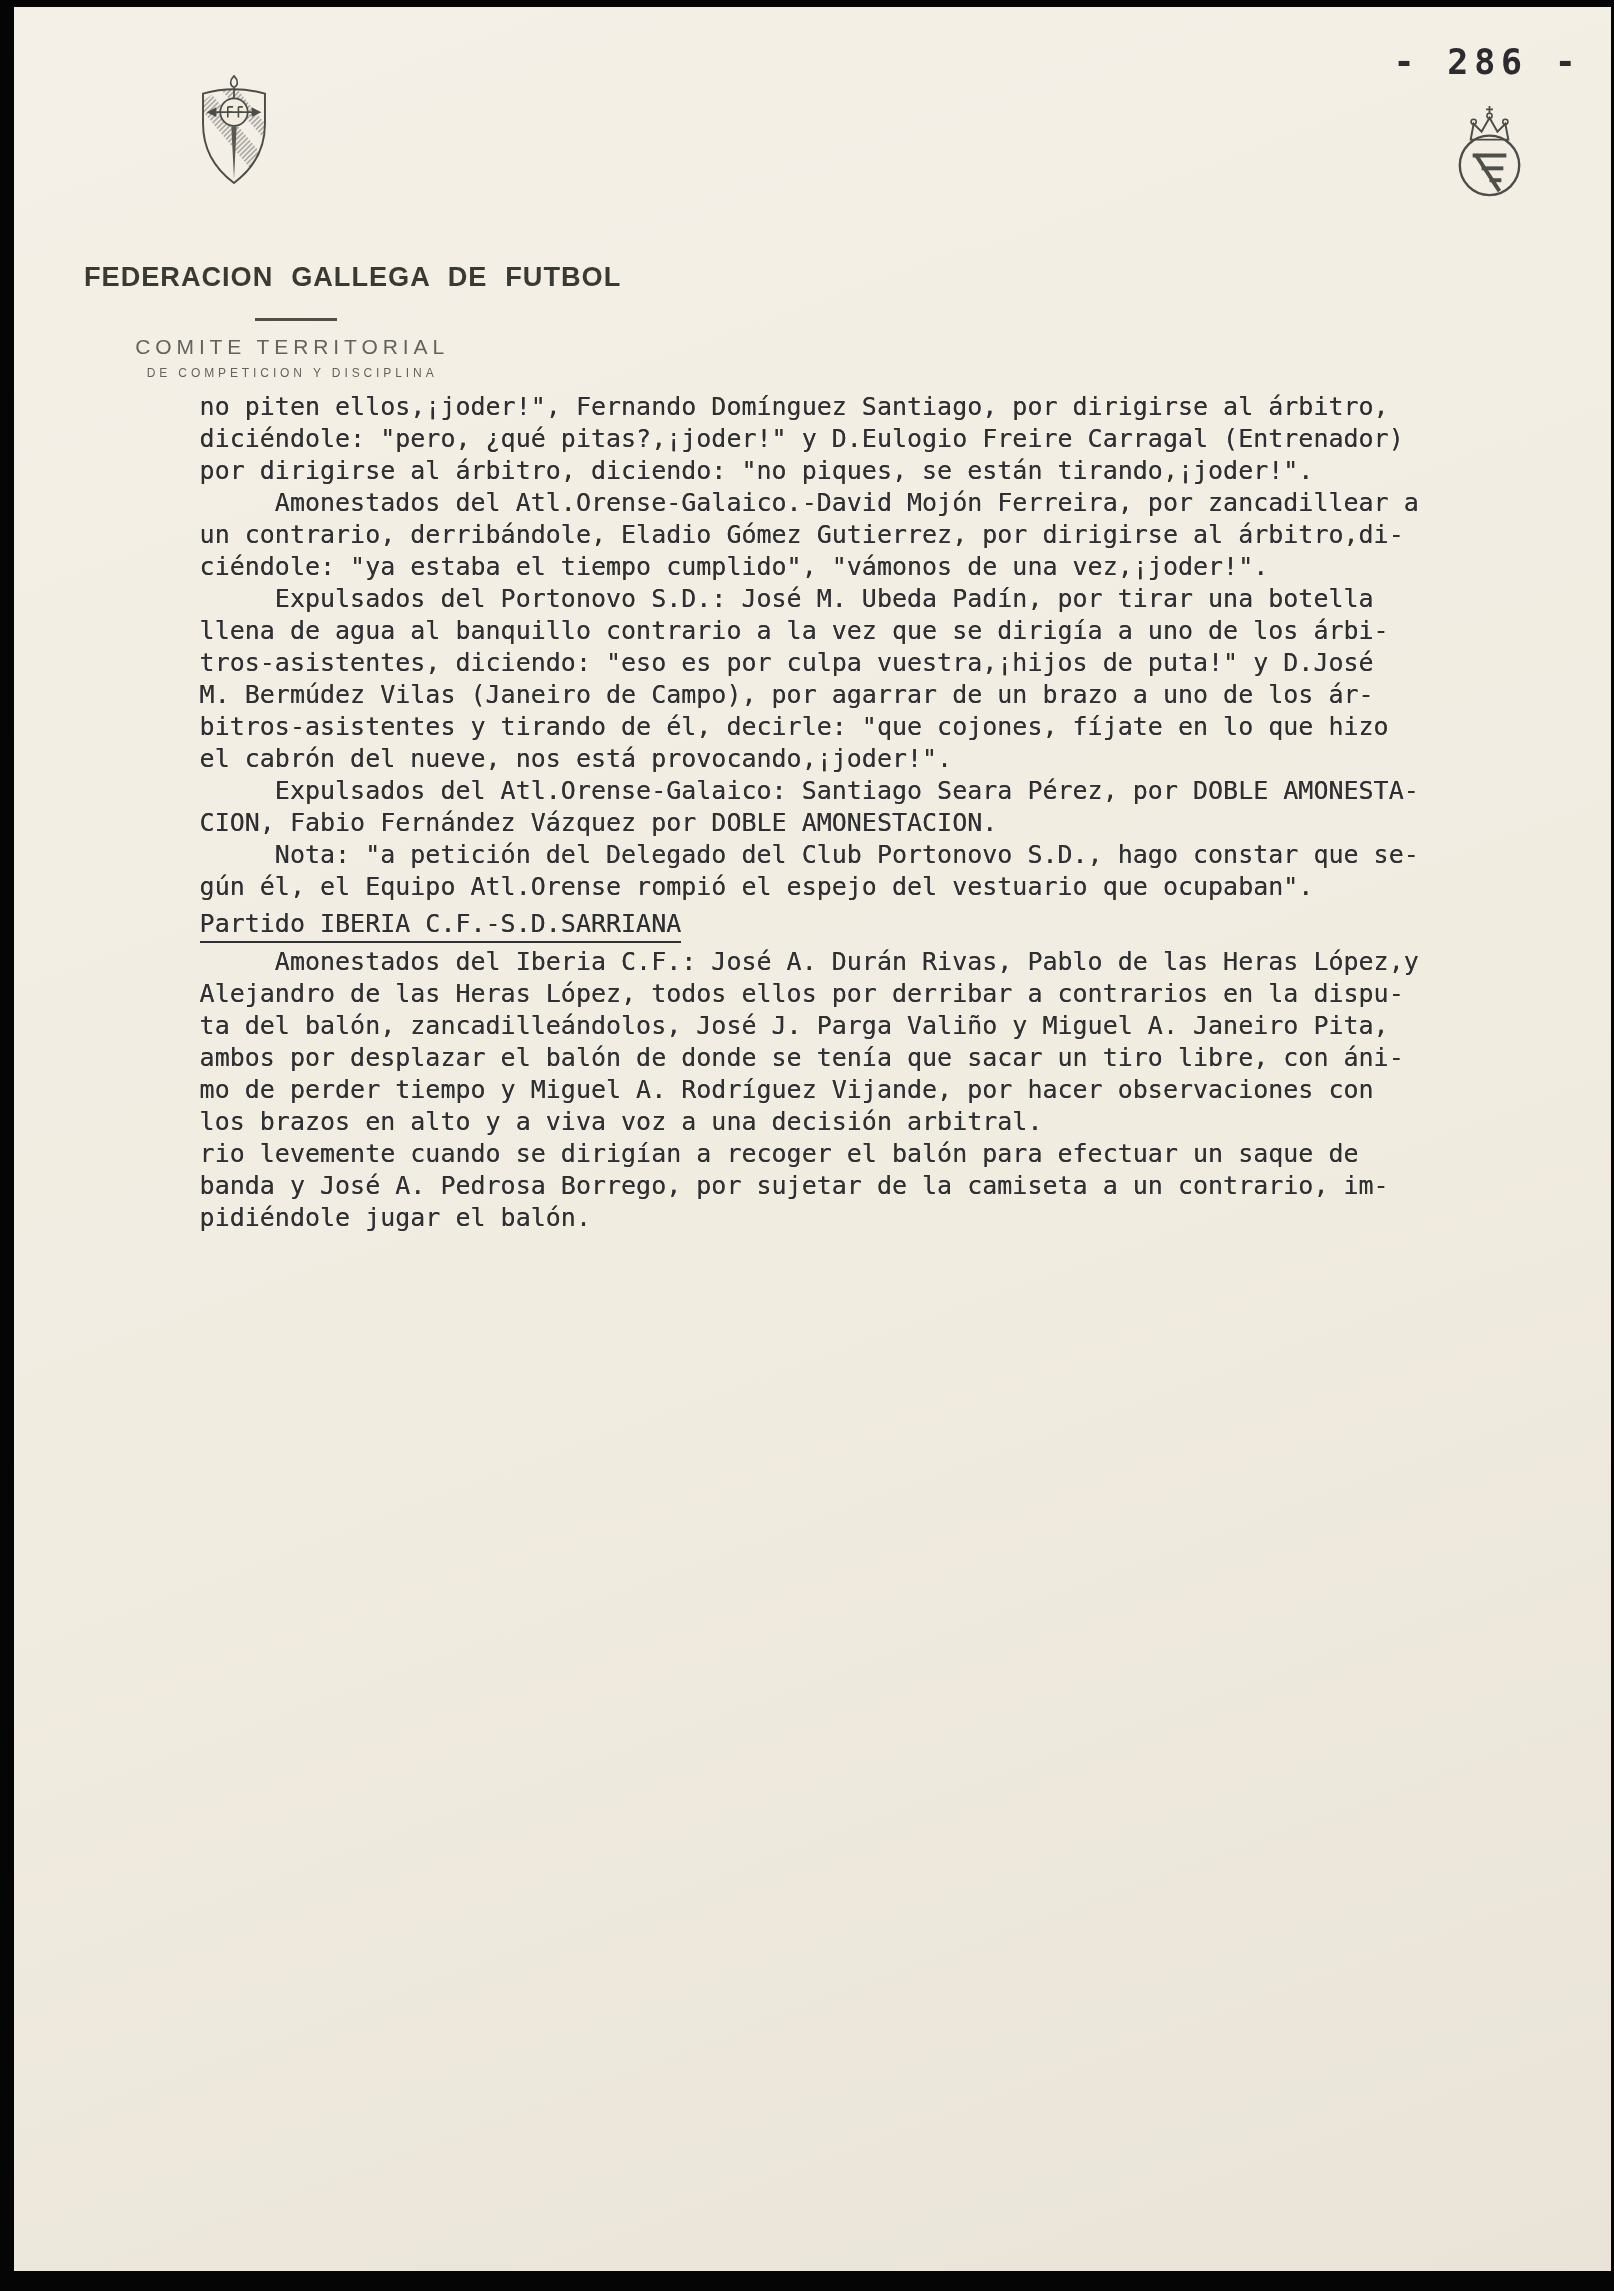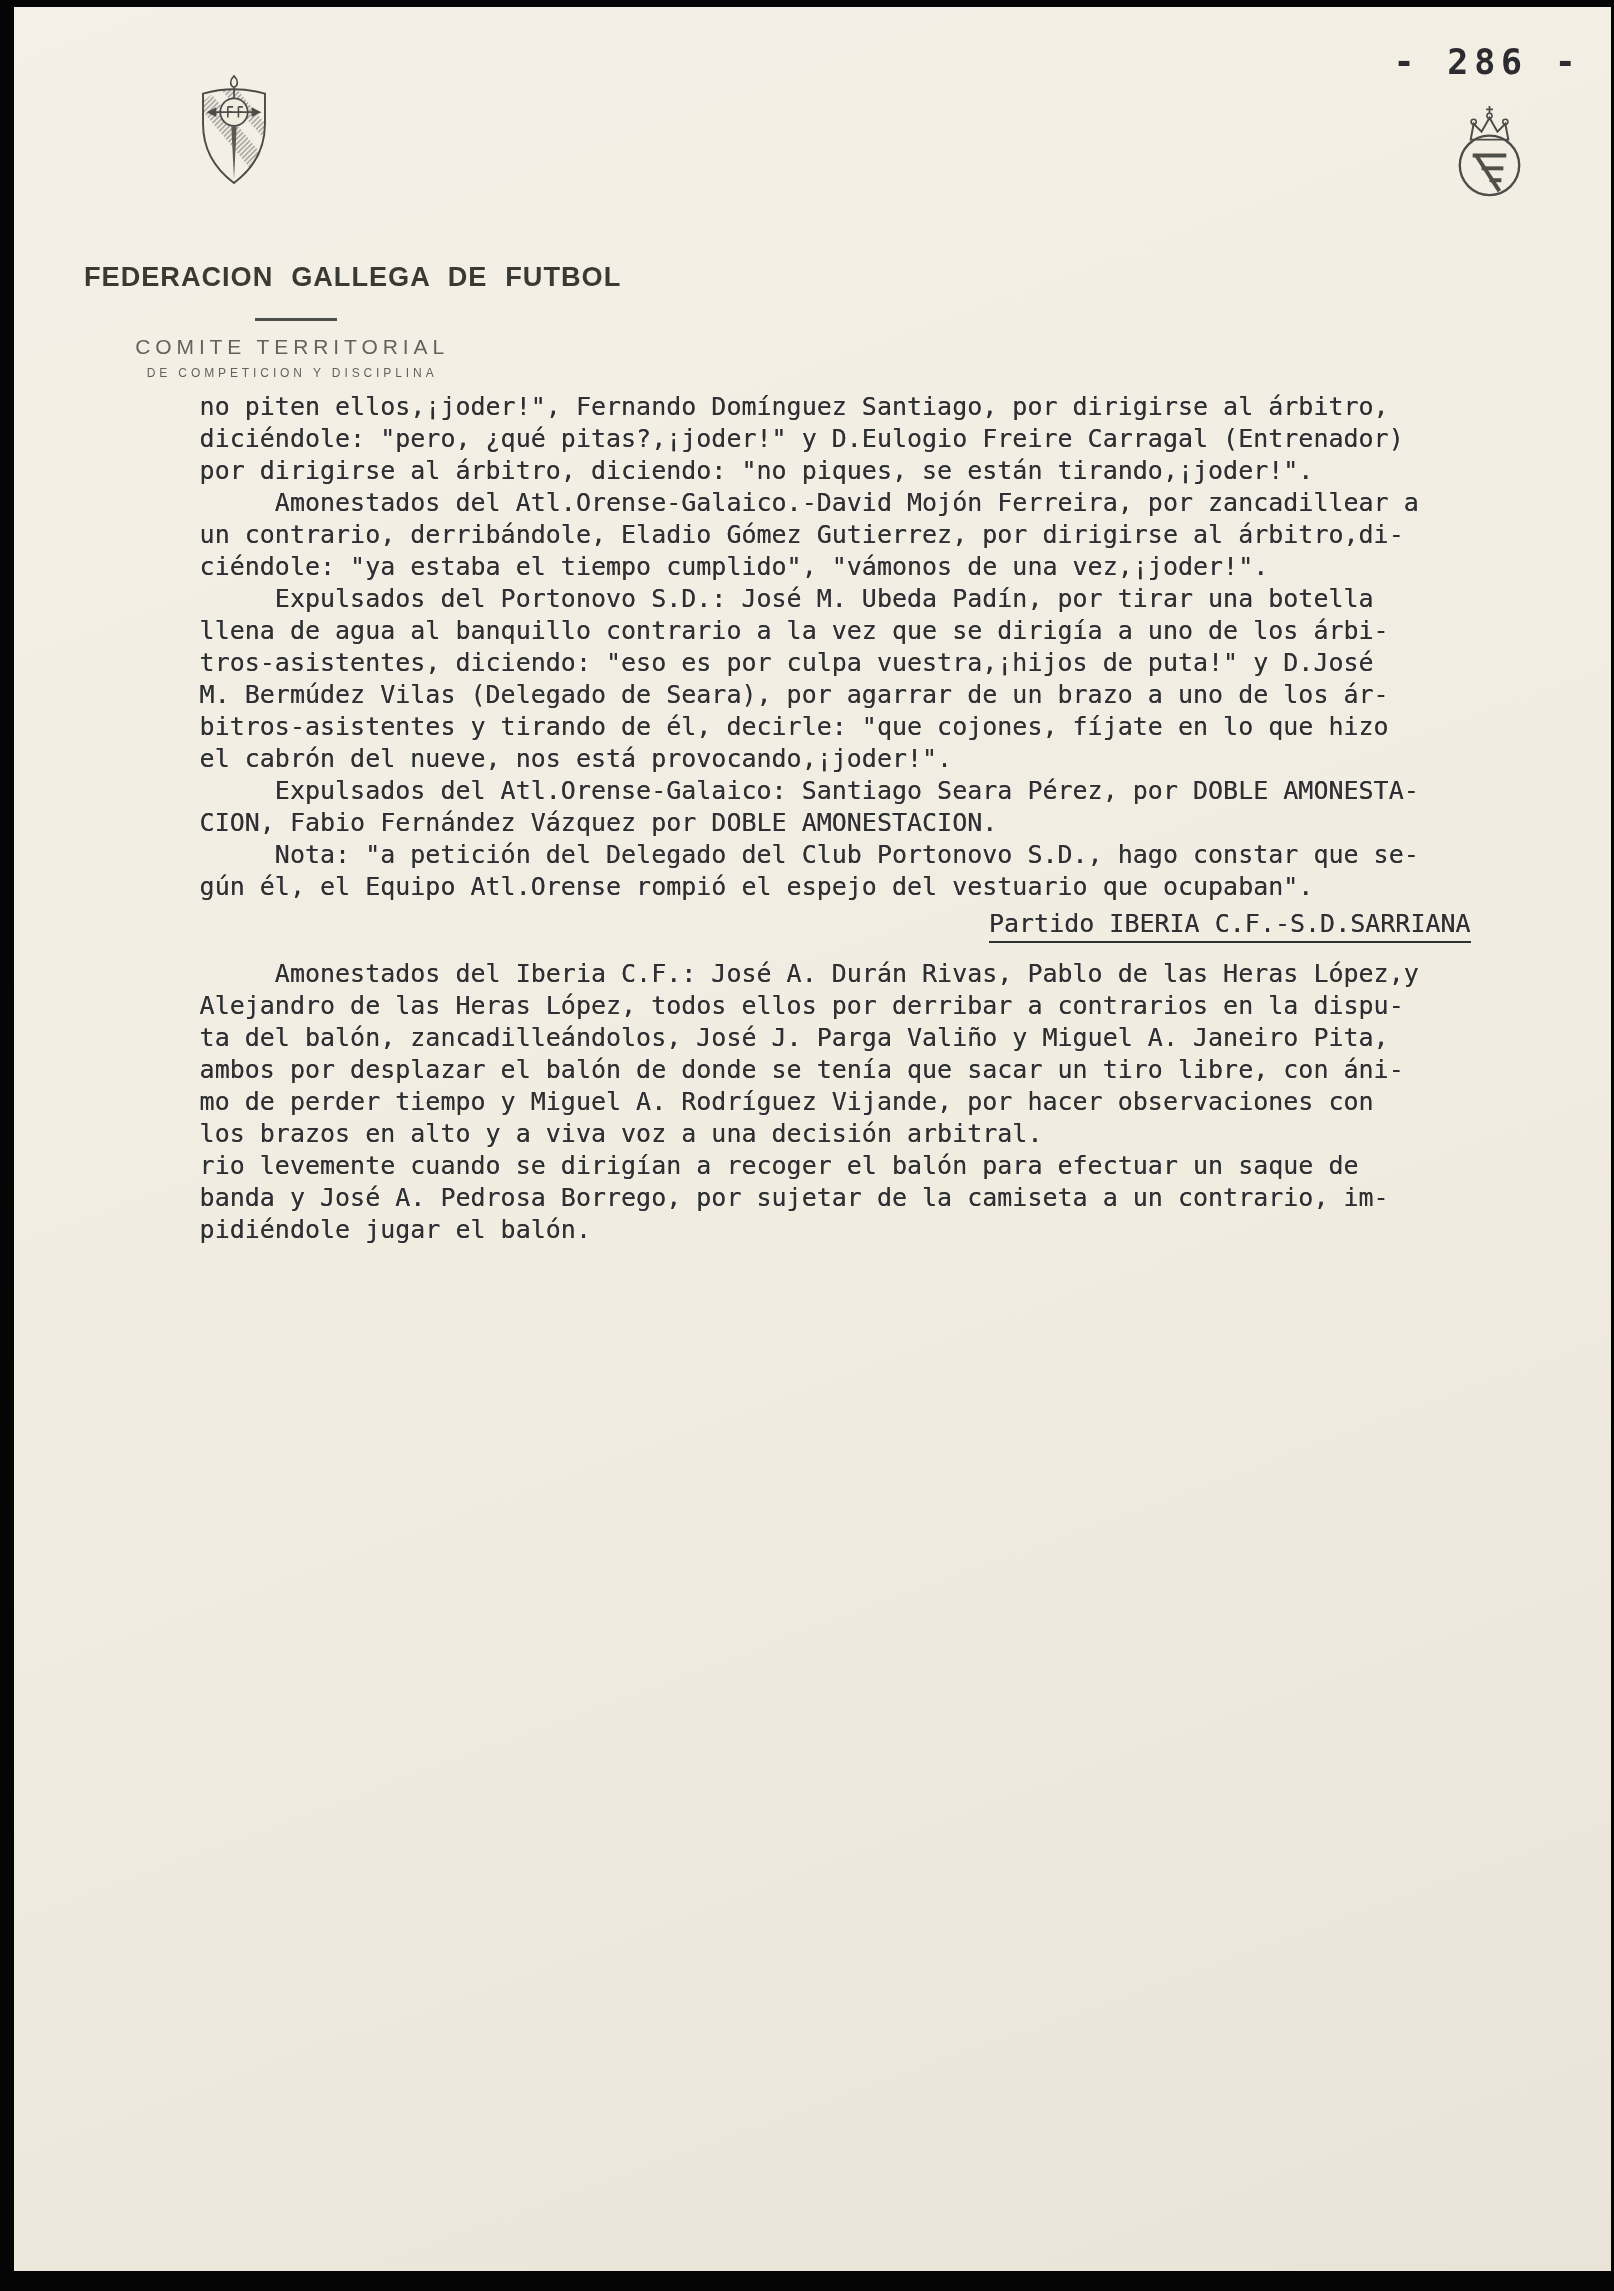--- a/index.html
+++ b/index.html
@@ -53,21 +53,21 @@
   .lh-sub1{ top:328px; font-size:21px; letter-spacing:4.9px; }
   .lh-sub2{ top:359px; font-size:12px; letter-spacing:3.9px; }
   
   .doc-body{
     position:absolute; left:186px; top:384px; width:1271px;
     color:var(--ink);
     font-size:25px; line-height:32px;
     text-shadow:0 0 0.6px rgba(46,47,51,0.7);
   }
   .text-line{ white-space:pre; }
-  .heading-line{ margin-top:4.9px; margin-bottom:15px; white-space:pre;text-align:right; }
+  .heading-line{ margin-top:4.9px; margin-bottom:3px; white-space:pre; }
   .heading-text{
     display:inline-block;
     border-bottom:2.9px solid var(--ink);
     padding-bottom:1px;
   }
   svg .ink{ stroke:#4c4c48; fill:none; }
 </style>
 </head>
 <body>
 
@@ -143,21 +143,21 @@
       </div>
       <div class="para">
         <div class="text-line">     Amonestados del Atl.Orense-Galaico.-David Mojón Ferreira, por zancadillear a</div>
         <div class="text-line">un contrario, derribándole, Eladio Gómez Gutierrez, por dirigirse al árbitro,di-</div>
         <div class="text-line">ciéndole: "ya estaba el tiempo cumplido", "vámonos de una vez,¡joder!".</div>
       </div>
       <div class="para">
         <div class="text-line">     Expulsados del Portonovo S.D.: José M. Ubeda Padín, por tirar una botella</div>
         <div class="text-line">llena de agua al banquillo contrario a la vez que se dirigía a uno de los árbi-</div>
         <div class="text-line">tros-asistentes, diciendo: "eso es por culpa vuestra,¡hijos de puta!" y D.José</div>
-        <div class="text-line">M. Bermúdez Vilas (Delegado de Seara), por agarrar de un brazo a uno de los ár-</div>
+        <div class="text-line">M. Bermúdez Vilas (Janeiro de Campo), por agarrar de un brazo a uno de los ár-</div>
         <div class="text-line">bitros-asistentes y tirando de él, decirle: "que cojones, fíjate en lo que hizo</div>
         <div class="text-line">el cabrón del nueve, nos está provocando,¡joder!".</div>
       </div>
       <div class="para">
         <div class="text-line">     Expulsados del Atl.Orense-Galaico: Santiago Seara Pérez, por DOBLE AMONESTA-</div>
         <div class="text-line">CION, Fabio Fernández Vázquez por DOBLE AMONESTACION.</div>
       </div>
       <div class="para">
         <div class="text-line">     Nota: "a petición del Delegado del Club Portonovo S.D., hago constar que se-</div>
         <div class="text-line">gún él, el Equipo Atl.Orense rompió el espejo del vestuario que ocupaban".</div>

